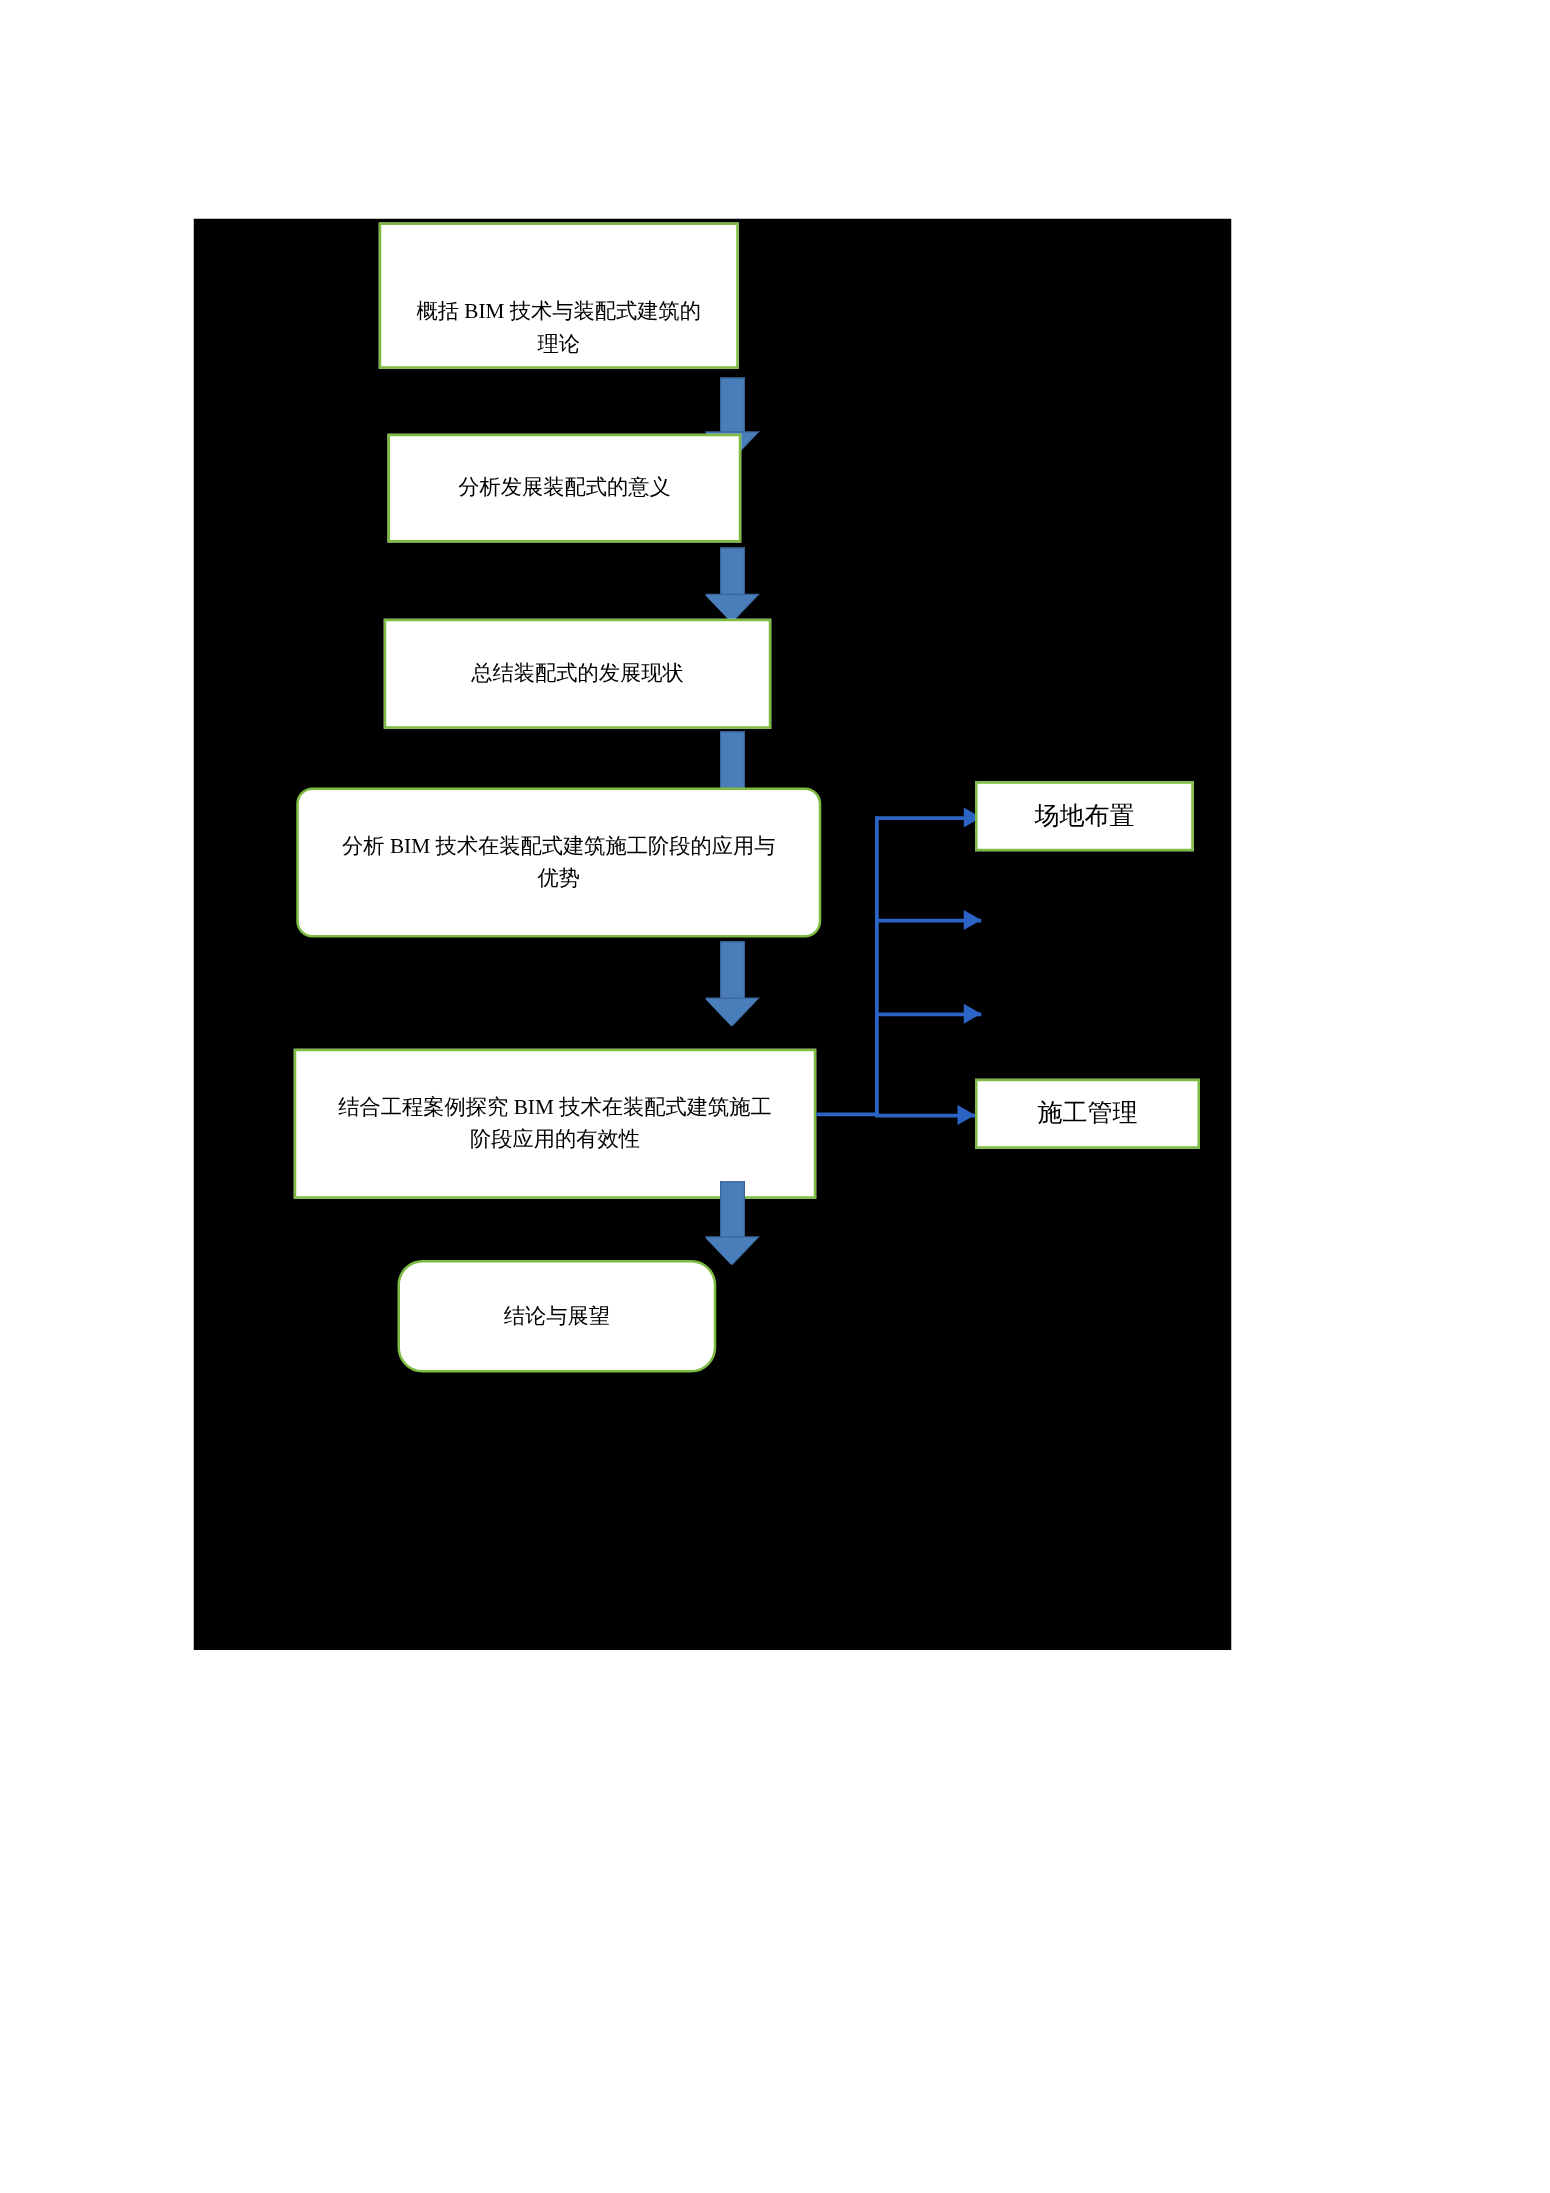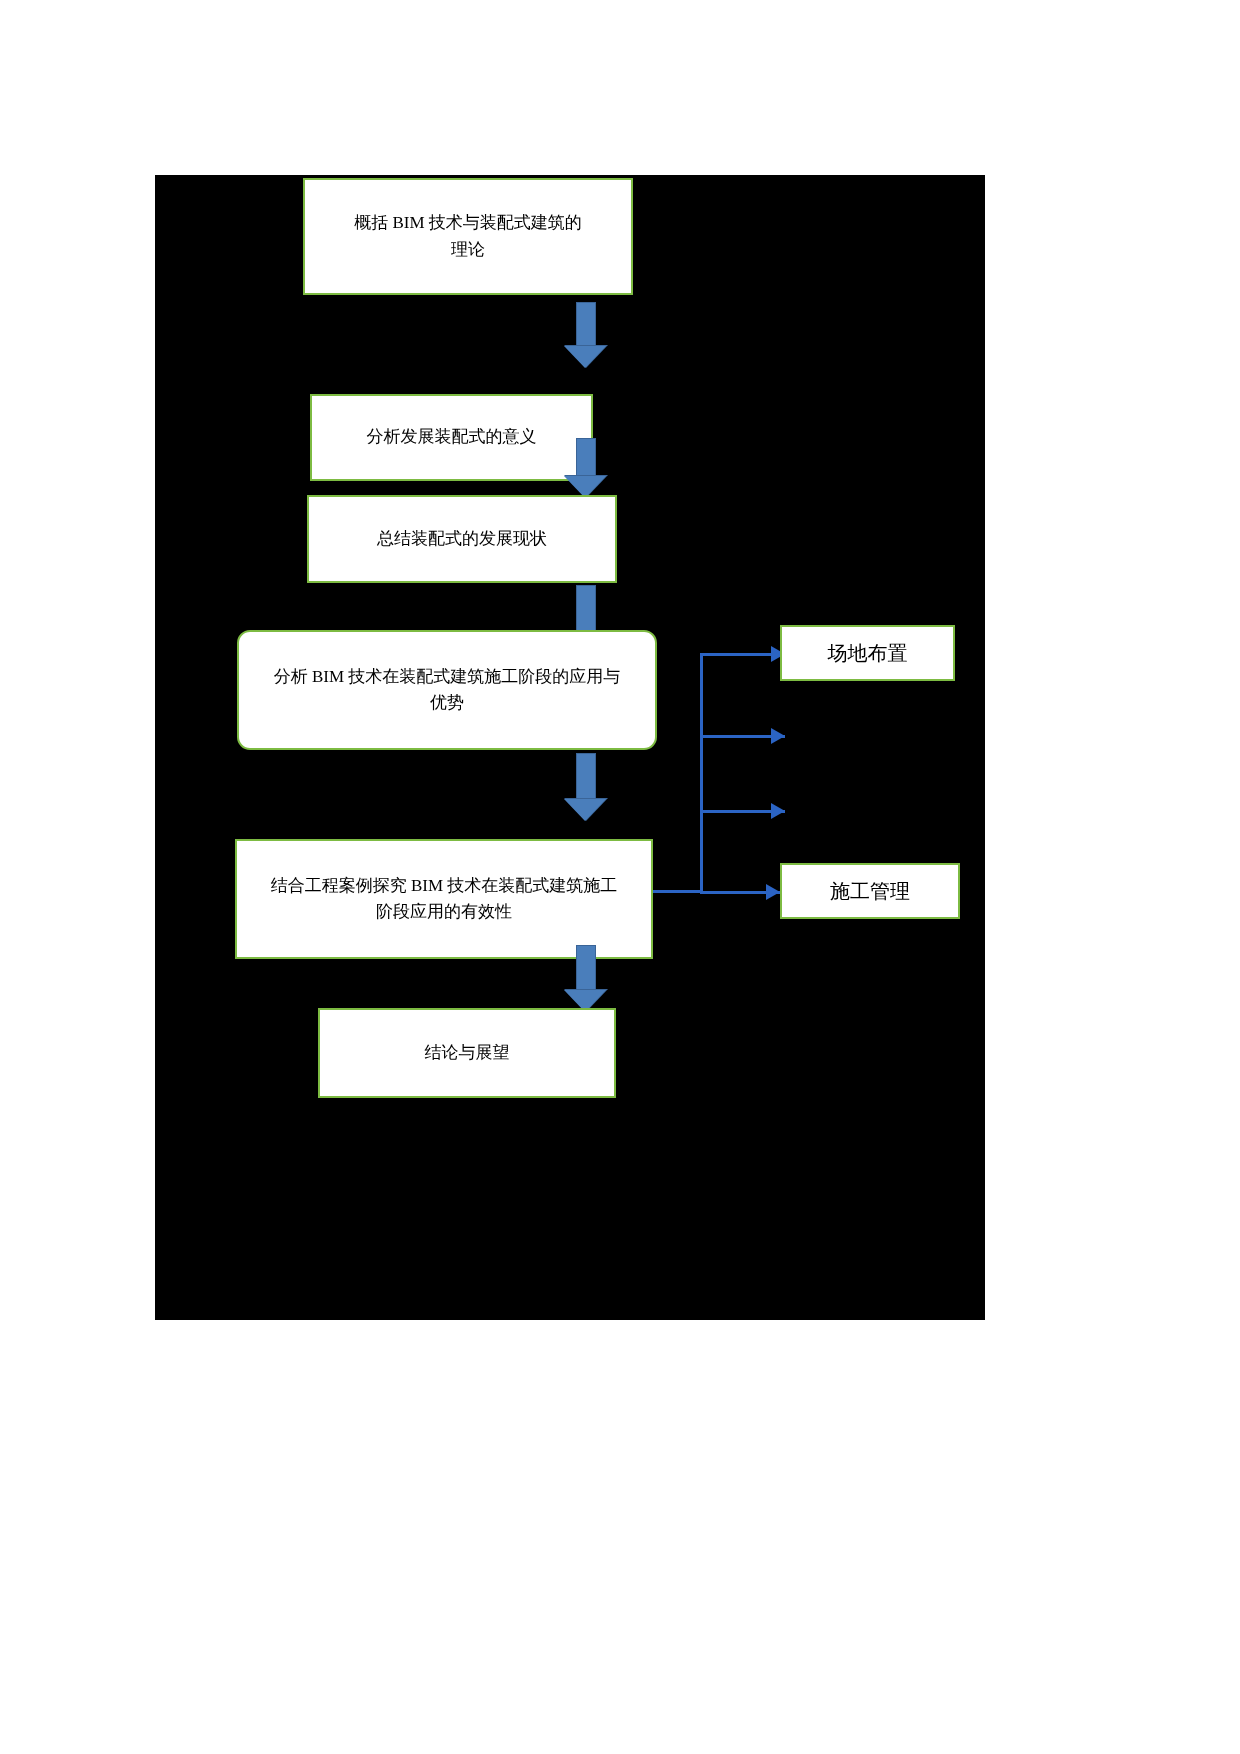--- a/index.html
+++ b/index.html
@@ -63,34 +63,34 @@
     border-left:14px solid #2B64C4;
   }
 </style>
 </head>
 <body>
 
 <div id="canvas">
 
   <div id="panel">
 
-    <div class="node main-node" style="left:148px; top:3px; width:330px; height:117px;">
+    <div class="node main-node" style="left:148px; top:3px; width:288px; height:117px;align-items:flex-end;">
       <span class="txt">
         <span>概括 BIM 技术与装配式建筑的</span><br>
         <span>理论</span>
       </span>
     </div>
 
     <div class="varrow" style="left:409px; top:127px; height:65px;">
       <div class="shaft" style="height:44px;"></div>
       <div class="head-edge" style="top:43px;"></div>
       <div class="head" style="top:44px;"></div>
     </div>
 
-    <div class="node main-node" style="left:155px; top:172px; width:283px; height:87px;margin-top:47px;">
+    <div class="node main-node" style="left:155px; top:172px; width:283px; height:87px;">
       <span class="txt">分析发展装配式的意义</span>
     </div>
 
     <div class="varrow" style="left:409px; top:263px; height:60px;">
       <div class="shaft" style="height:38px;"></div>
       <div class="head-edge" style="top:37px;"></div>
       <div class="head" style="top:38px;"></div>
     </div>
 
     <div class="node main-node" style="left:152px; top:320px; width:310px; height:88px;justify-content:flex-end;">
@@ -122,21 +122,21 @@
         <span>阶段应用的有效性</span>
       </span>
     </div>
 
     <div class="varrow" style="left:409px; top:770px; height:68px;">
       <div class="shaft" style="height:45px;"></div>
       <div class="head-edge" style="top:44px;"></div>
       <div class="head" style="top:45px;"></div>
     </div>
 
-    <div class="node main-node" style="left:163px; top:833px; width:298px; height:90px;">
+    <div class="node main-node" style="left:163px; top:833px; width:255px; height:90px;border-radius:20px;">
       <span class="txt">结论与展望</span>
     </div>
 
     <div class="line-v" style="left:545px; top:478px; height:240px;"></div>
 
     <div class="line-h" style="left:498px; top:715px; width:50px;"></div>
 
     <div class="line-h" style="left:545px; top:478px; width:85px;"></div>
     <div class="line-arrow" style="left:616px; top:471px;"></div>
 

